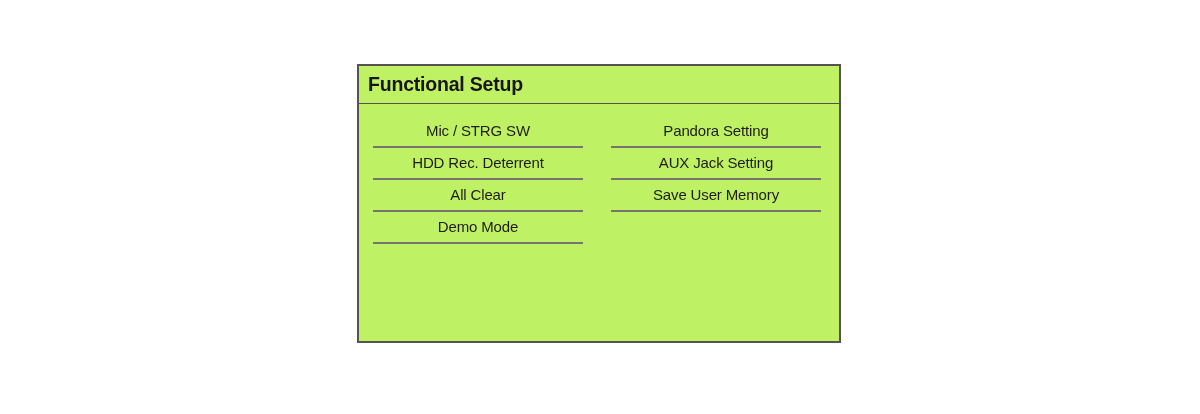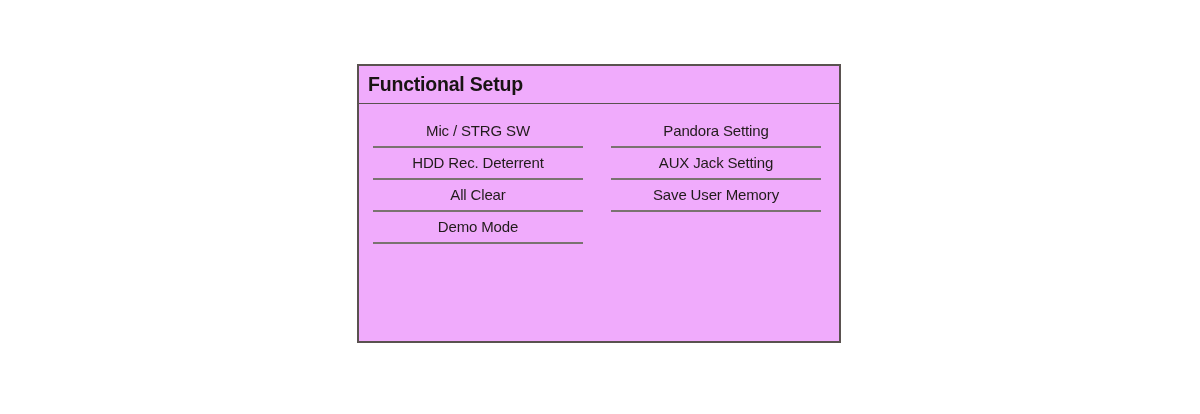--- a/index.html
+++ b/index.html
@@ -19,21 +19,21 @@
 
   
   #screen-frame {
     position: absolute;
     left: 357px;
     top: 64px;
     width: 484px;
     height: 279px;
     box-sizing: border-box;
     border: 2.5px solid #5a5250;
-    background: #f0abfc;
+    background: #bef264;
     text-align: center;
   }
 
   
   #header-bar {
     position: absolute;
     left: 0;
     top: 0;
     right: 0;
     height: 38px;

